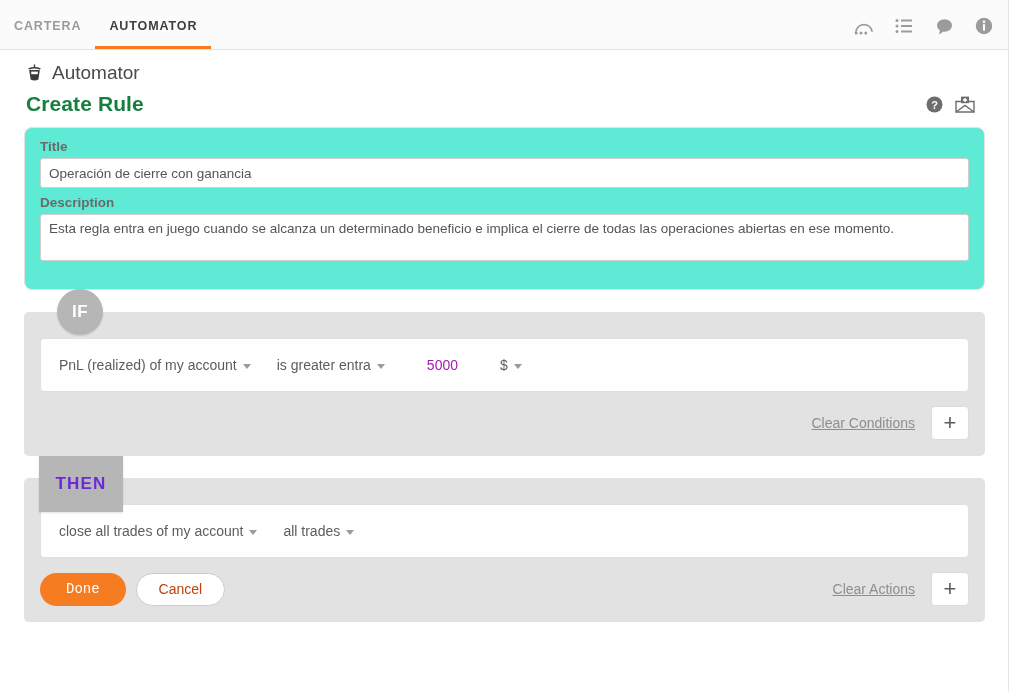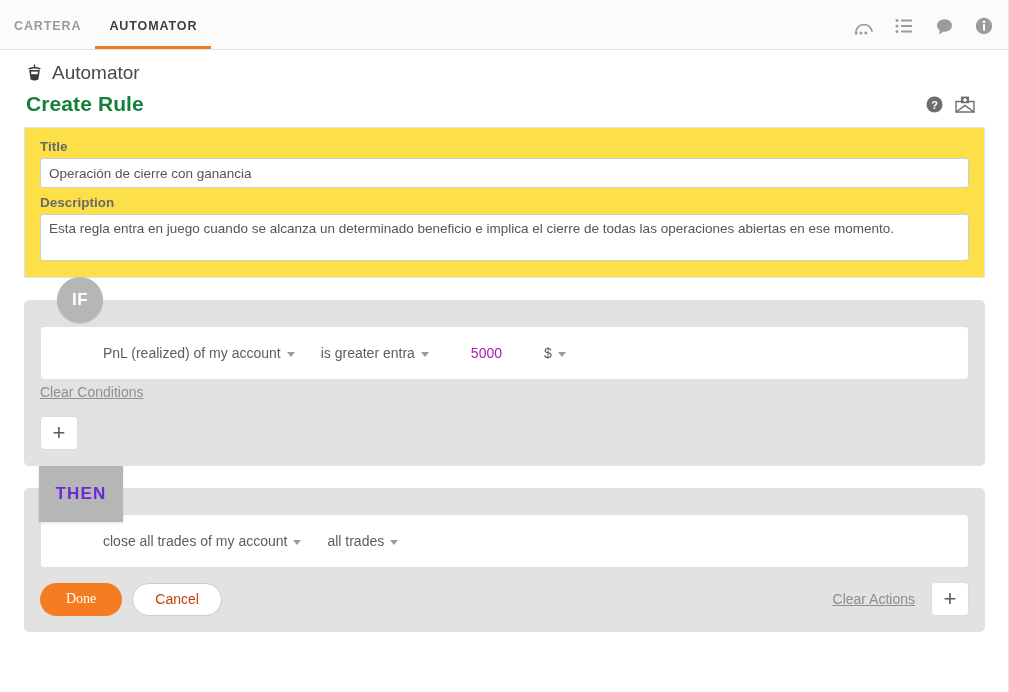--- a/index.html
+++ b/index.html
@@ -97,24 +97,24 @@
     margin-left: auto;
     display: flex;
     align-items: center;
     gap: 12px;
   }
   .ph-icon { cursor: pointer; color: #6d6d6d; display:flex; }
 
   
   .meta-panel {
     margin: 11px 24px 0 24px;
-    background: #fde047;
+    background: #5eead4;
     border: 1px solid #e3e3e3;
-    border-radius: 0;
-    padding: 11px 15px 12px 15px;
+    border-radius: 8px;
+    padding: 11px 15px 24px 15px;
   }
   .field-label {
     font-size: 13.5px;
     font-weight: bold;
     color: #6b6b6b;
     margin-bottom: 4px;
     display: block;
   }
   .text-input {
     width: 100%;
@@ -208,21 +208,20 @@
   }
 
   .dd {
     display: inline-flex;
     align-items: center;
     gap: 6px;
     font-size: 14px;
     color: #5d5d5d;
     cursor: pointer;
     white-space: nowrap;
-    margin-left: 44px;
   }
   .caret {
     width: 0; height: 0;
     border-left: 4.5px solid transparent;
     border-right: 4.5px solid transparent;
     border-top: 5px solid #9b9b9b;
     display: inline-block;
     position: relative;
     top: 1px;
   }
@@ -230,25 +229,24 @@
   .gap-2 { margin-left: 42px; }
   .gap-3 { margin-left: 42px; }
   .num-val {
     font-size: 14px;
     color: #a21caf;
     cursor: text;
   }
 
   .block-footer {
     display: flex;
-    align-items: flex-start;
+    align-items: center;
     justify-content: flex-end;
-    margin-top: 4px;
+    margin-top: 14px;
     gap: 16px;
-    flex-direction: column;
   }
   .clear-link {
     font-size: 14px;
     color: #8e8e8e;
     text-decoration: underline;
     cursor: pointer;
   }
   .plus-btn {
     width: 38px;
     height: 34px;
@@ -277,21 +275,21 @@
   }
   .btn-done {
     background: #f57c20;
     color: #ffffff;
     border: none;
     border-radius: 17px;
     height: 33px;
     padding: 0 26px;
     font-size: 14px;
     cursor: pointer;
-    font-family: Liberation Serif, serif;
+    font-family: Liberation Mono, monospace;
   }
   .btn-cancel {
     background: #ffffff;
     color: #c2410c;
     border: 1px solid #cbcbcb;
     border-radius: 17px;
     height: 33px;
     padding: 0 22px;
     font-size: 14px;
     cursor: pointer;

